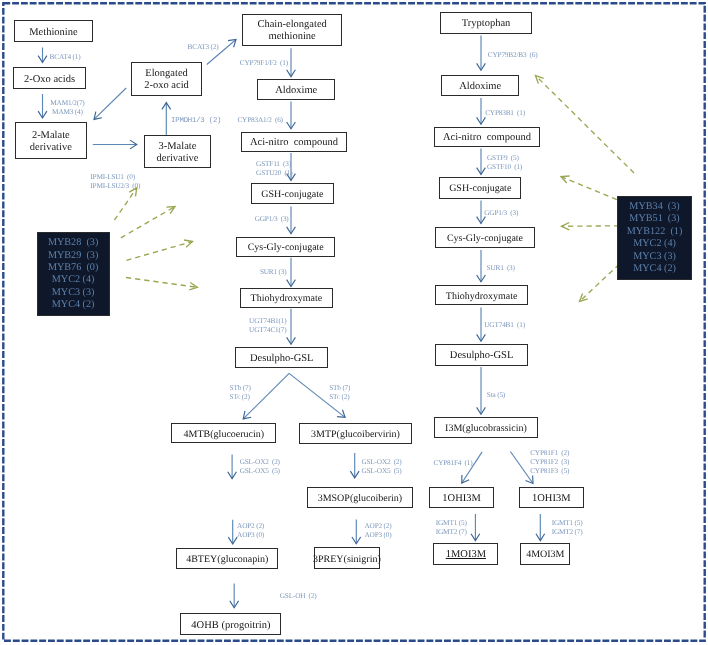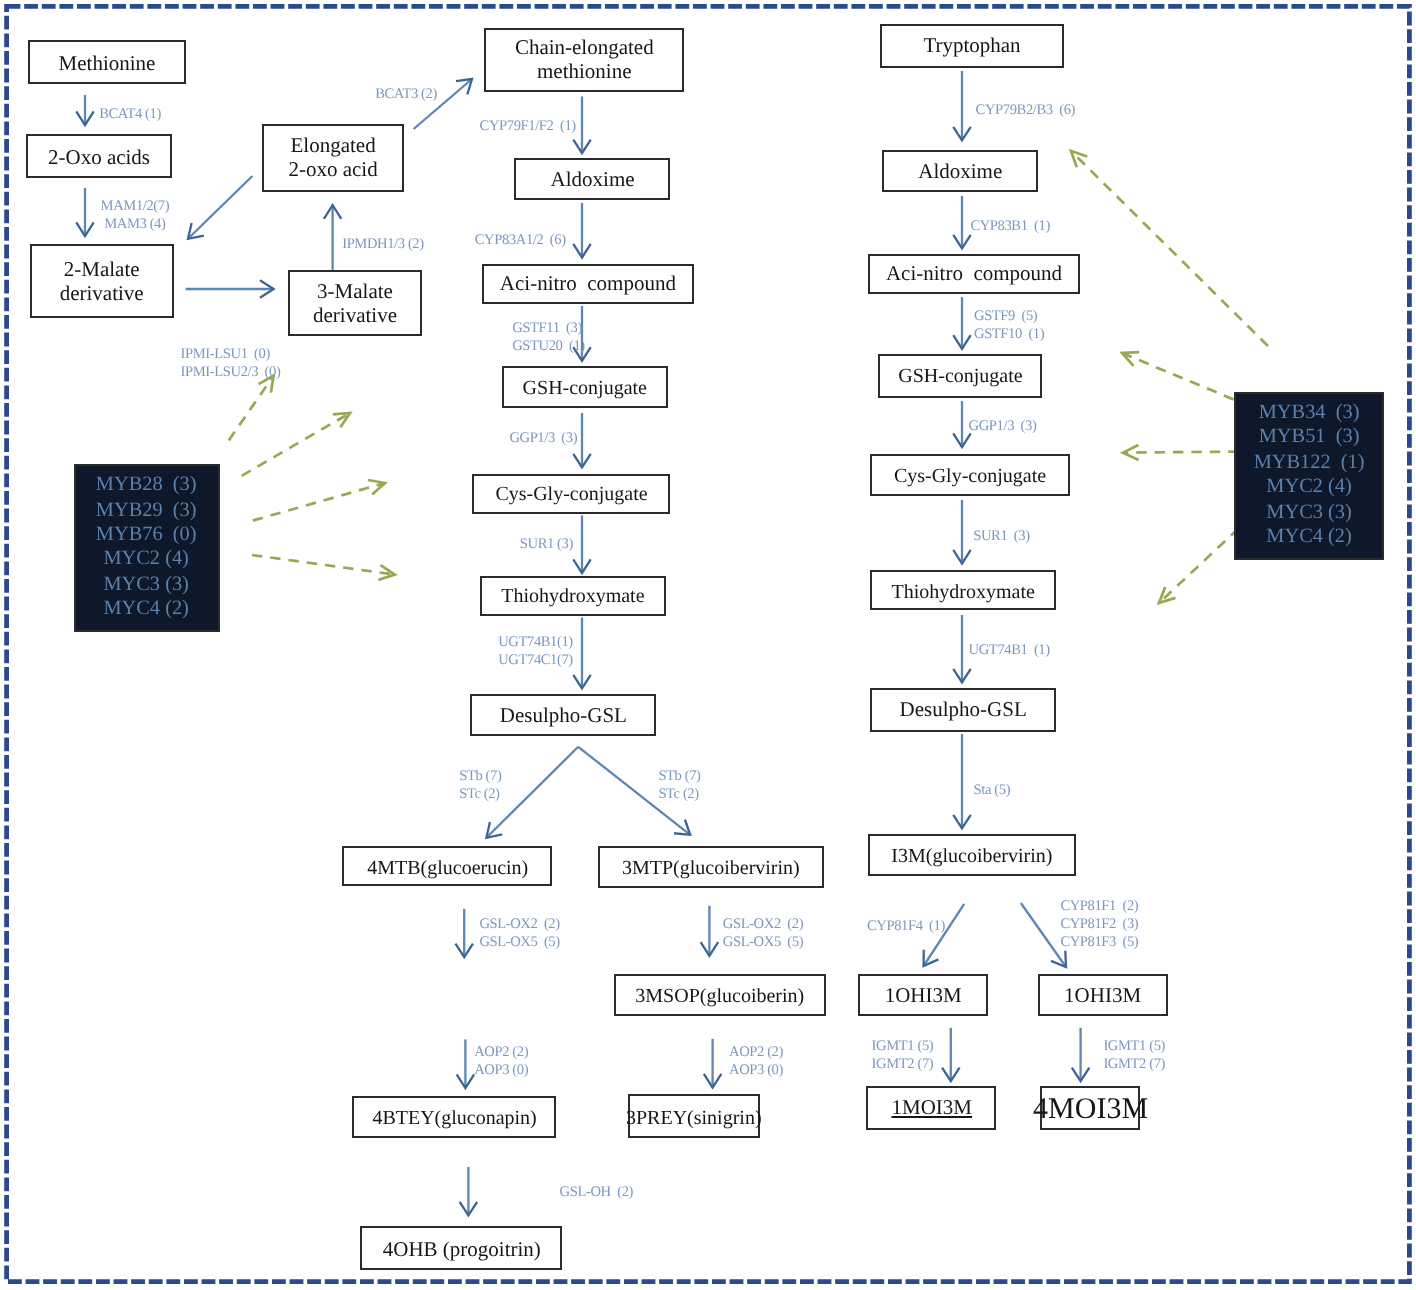--- a/index.html
+++ b/index.html
@@ -198,33 +198,33 @@
     <div class="node" style="left: 439.4px; top: 177.4px; width: 81.7px; height: 21.2px; font-size: 10px;">GSH-conjugate</div>
     <div class="node" style="left: 434.8px; top: 226.5px; width: 100.4px; height: 21.5px; font-size: 10px;">Cys-Gly-conjugate</div>
     <div class="node" style="left: 435.2px; top: 284.8px; width: 92.9px; height: 20.7px; font-size: 10px;">Thiohydroxymate</div>
     <div class="node" style="left: 434.8px; top: 344.2px; width: 93.6px; height: 21.5px; font-size: 10.5px;">Desulpho-GSL</div>
     <div class="node" style="left: 171.4px; top: 423.1px; width: 105px; height: 20.3px; font-size: 10px;">4MTB(glucoerucin)</div>
     <div class="node" style="left: 298.8px; top: 423.1px; width: 113.3px; height: 20.6px; font-size: 10px;">3MTP(glucoibervirin)</div>
     <div class="node" style="left: 307.1px; top: 487.3px; width: 105.6px; height: 20.6px; font-size: 10px;">3MSOP(glucoiberin)</div>
     <div class="node" style="left: 176.3px; top: 548.2px; width: 102px; height: 21px; font-size: 10px;">4BTEY(gluconapin)</div>
     <div class="node" style="left: 313.9px; top: 547px; width: 66px; height: 22.1px; font-size: 10px;">3PREY(sinigrin)</div>
     <div class="node" style="left: 180.4px; top: 613.2px; width: 101px; height: 22.1px; font-size: 10.5px;">4OHB (progoitrin)</div>
-    <div class="node" style="left: 434px; top: 417.2px; width: 103.9px; height: 21px; font-size: 10px;">I3M(glucoibervirin)</div>
+    <div class="node" style="left: 434px; top: 417.2px; width: 103.9px; height: 21px; font-size: 10px;">I3M(glucobrassicin)</div>
     <div class="node" style="left: 428.7px; top: 487px; width: 65.8px; height: 20.5px; font-size: 10.5px;">1OHI3M</div>
     <div class="node" style="left: 518.6px; top: 487px; width: 65.4px; height: 20.5px; font-size: 10.5px;">1OHI3M</div>
     <div class="node" style="left: 433.3px; top: 543.3px; width: 65.2px; height: 21.4px; font-size: 10.5px; text-decoration: underline;">1MOI3M</div>
-    <div class="node" style="left: 520.3px; top: 543.3px; width: 50px; height: 21.4px; font-size: 15px;">4MOI3M</div>
+    <div class="node" style="left: 520.3px; top: 543.3px; width: 50px; height: 21.4px; font-size: 10px;">4MOI3M</div>
     <div class="tfbox" style="left: 36.6px; top: 212.3px; width: 73px; height: 84.2px; font-size: 10.2px; color: rgb(91, 128, 171);"><span>MYB28  (3)</span><span>MYB29  (3)</span><span>MYB76  (0)</span><span>MYC2 (4)</span><span>MYC3 (3)</span><span>MYC4 (2)</span></div>
     <div class="tfbox" style="left: 617.3px; top: 176px; width: 74.5px; height: 84.4px; font-size: 10.2px; color: rgb(91, 128, 171);"><span>MYB34  (3)</span><span>MYB51  (3)</span><span>MYB122  (1)</span><span>MYC2 (4)</span><span>MYC3 (3)</span><span>MYC4 (2)</span></div>
     <div class="enz" style="left: 49.6px; top: 52.2px; font-size: 7.3px; color: rgb(126, 152, 189);">BCAT4 (1)</div>
     <div class="enz" style="left: 50.3px; top: 98.1px; font-size: 7.3px; color: rgb(126, 152, 189); text-align: center;">MAM1/2(7)
 MAM3 (4)</div>
     <div class="enz" style="left: 90.3px; top: 151.1px; font-size: 7.3px; color: rgb(126, 152, 189); margin-top: 21px;">IPMI-LSU1  (0)
 IPMI-LSU2/3  (0)</div>
-    <div class="enz" style="left: 171.1px; top: 116.6px; font-size: 7.3px; color: rgb(126, 152, 189);">IPMDH1/3 (2)</div>
+    <div class="enz" style="left: 171.1px; top: 116.6px; font-size: 7.3px; color: rgb(126, 152, 189); font-family: Liberation Mono, monospace;">IPMDH1/3 (2)</div>
     <div class="enz" style="left: 187.6px; top: 41.5px; font-size: 7.3px; color: rgb(126, 152, 189);">BCAT3 (2)</div>
     <div class="enz" style="left: 239.8px; top: 58.3px; font-size: 7.3px; color: rgb(126, 152, 189);">CYP79F1/F2  (1)</div>
     <div class="enz" style="left: 237.4px; top: 114.8px; font-size: 7.3px; color: rgb(126, 152, 189);">CYP83A1/2  (6)</div>
     <div class="enz" style="left: 256.1px; top: 159.3px; font-size: 7.3px; color: rgb(126, 152, 189);">GSTF11  (3)
 GSTU20  (1)</div>
     <div class="enz" style="left: 254.7px; top: 213.8px; font-size: 7.3px; color: rgb(126, 152, 189);">GGP1/3  (3)</div>
     <div class="enz" style="left: 259.9px; top: 267.1px; font-size: 7.3px; color: rgb(126, 152, 189);">SUR1 (3)</div>
     <div class="enz" style="left: 249.1px; top: 316.4px; font-size: 7.3px; color: rgb(126, 152, 189);">UGT74B1(1)
 UGT74C1(7)</div>
     <div class="enz" style="left: 229.6px; top: 382.8px; font-size: 7.3px; color: rgb(126, 152, 189);">STb (7)

